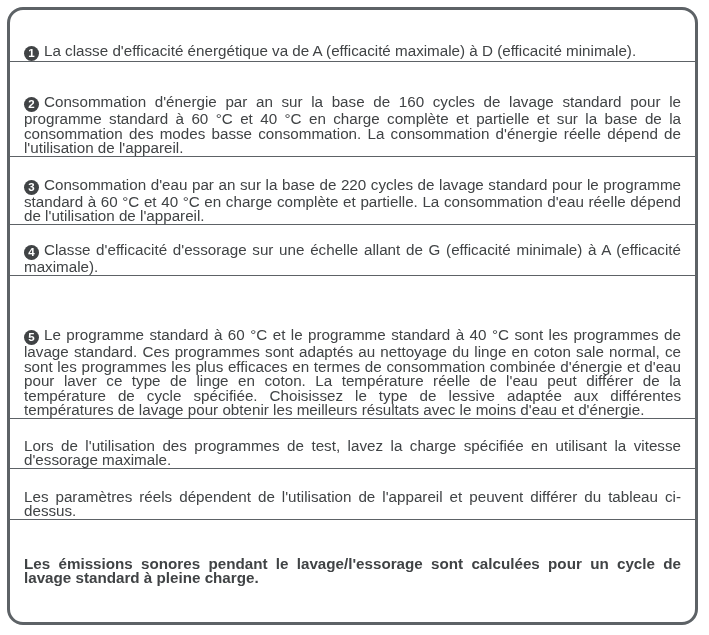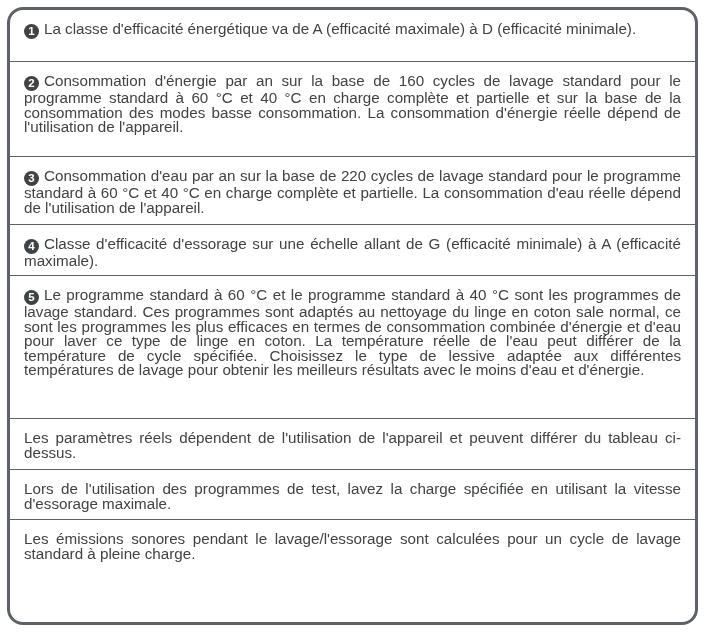--- a/index.html
+++ b/index.html
@@ -4,30 +4,30 @@
 <style>
   html, body { margin: 0; padding: 0; background: #ffffff; }
   body { width: 709px; height: 635px; position: relative; overflow: hidden; }
   .frame {
     position: absolute; left: 7px; top: 7px; width: 691px; height: 618px;
     border: 3px solid #5d6266; border-radius: 16px; box-sizing: border-box;
     overflow: hidden; background: #fff;
   }
   .row {
     border-bottom: 1.5px solid #5d6266;
-    padding: 12px 14px 0 14px;
+    padding: 4px 14px 0 14px;
     box-sizing: border-box;
     font-family: "Liberation Sans", sans-serif;
     font-size: 15.2px;
     line-height: 14.6px;
     color: #404345;
     text-align: justify;
-    display: flex; align-items: flex-start;
+    display: flex; align-items: flex-end;
   }
-  .row:last-child { border-bottom: none; }
+  .row:last-child { border-bottom: none; font-weight: bold; }
   .row p { margin: 0; width: 100%; }
   .num {
     display: inline-block; width: 15px; height: 15px; border-radius: 50%;
     background: #404345; color: #fff; font-size: 11.5px; font-weight: bold;
     line-height: 15px; text-align: center; vertical-align: -1px; margin-right: 5px;
   }
 </style>
 </head>
 <body>
 
@@ -40,22 +40,22 @@
     </div>
   <div class="row" style="height:68px">
       <p><span class="num">3</span><span>Consommation d'eau par an sur la base de 220 cycles de lavage standard pour le programme standard à 60 °C et 40 °C en charge complète et partielle. La consommation d'eau réelle dépend de l'utilisation de l'appareil.</span></p>
     </div>
   <div class="row" style="height:51px">
       <p><span class="num">4</span><span>Classe d'efficacité d'essorage sur une échelle allant de G (efficacité minimale) à A (efficacité maximale).</span></p>
     </div>
   <div class="row" style="height:143px">
       <p><span class="num">5</span><span>Le programme standard à 60 °C et le programme standard à 40 °C sont les programmes de lavage standard. Ces programmes sont adaptés au nettoyage du linge en coton sale normal, ce sont les programmes les plus efficaces en termes de consommation combinée d'énergie et d'eau pour laver ce type de linge en coton. La température réelle de l'eau peut différer de la température de cycle spécifiée. Choisissez le type de lessive adaptée aux différentes températures de lavage pour obtenir les meilleurs résultats avec le moins d'eau et d'énergie.</span></p>
     </div>
+  <div class="row" style="height:50px">
+      <p><span>Lors de l'utilisation des programmes de test, lavez la charge spécifiée en utilisant la vitesse d'essorage maximale.</span></p>
+    </div>
   <div class="row" style="height:51px">
       <p><span>Les paramètres réels dépendent de l'utilisation de l'appareil et peuvent différer du tableau ci-dessus.</span></p>
-    </div>
-  <div class="row" style="height:50px">
-      <p><span>Lors de l'utilisation des programmes de test, lavez la charge spécifiée en utilisant la vitesse d'essorage maximale.</span></p>
     </div>
   <div class="row" style="height:66px">
       <p><span>Les émissions sonores pendant le lavage/l'essorage sont calculées pour un cycle de lavage standard à pleine charge.</span></p>
     </div>
 </div>
 
 </body></html>

